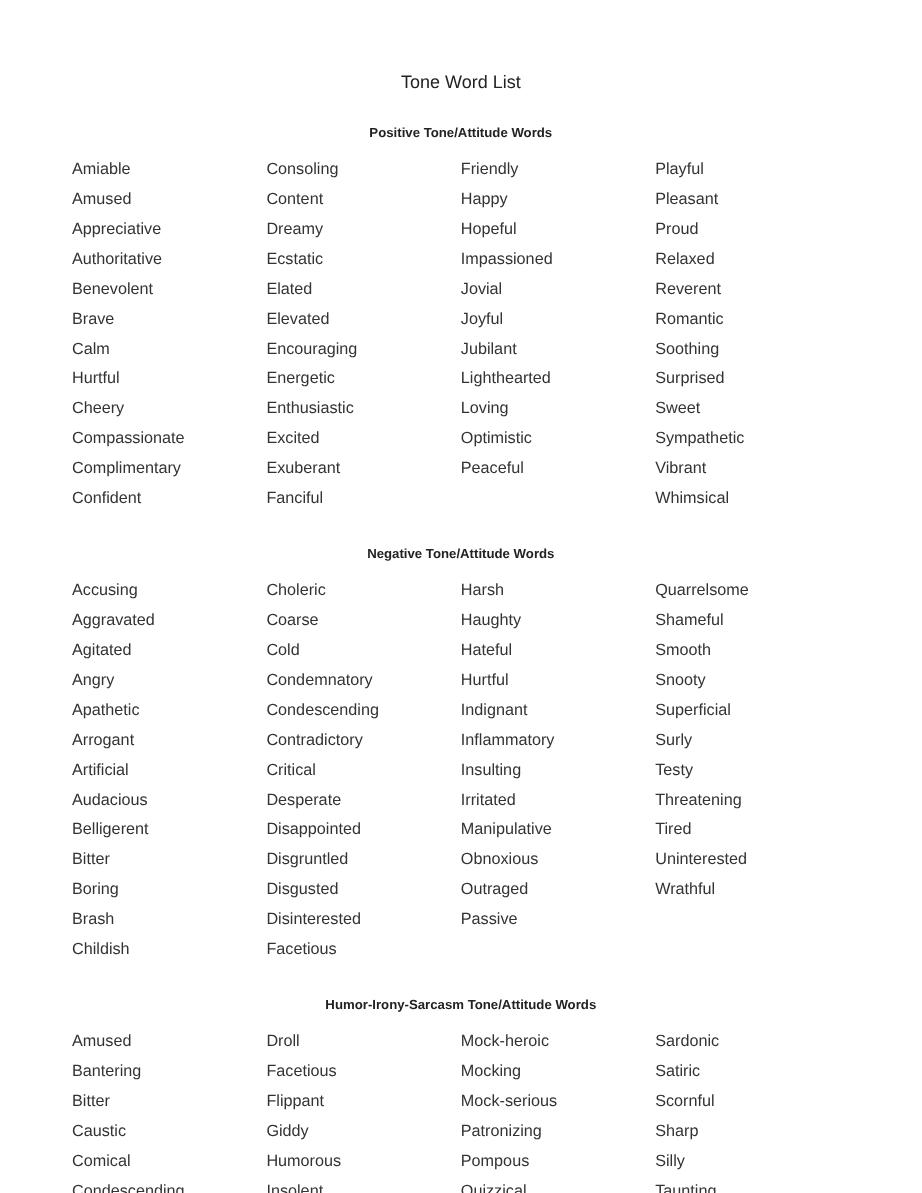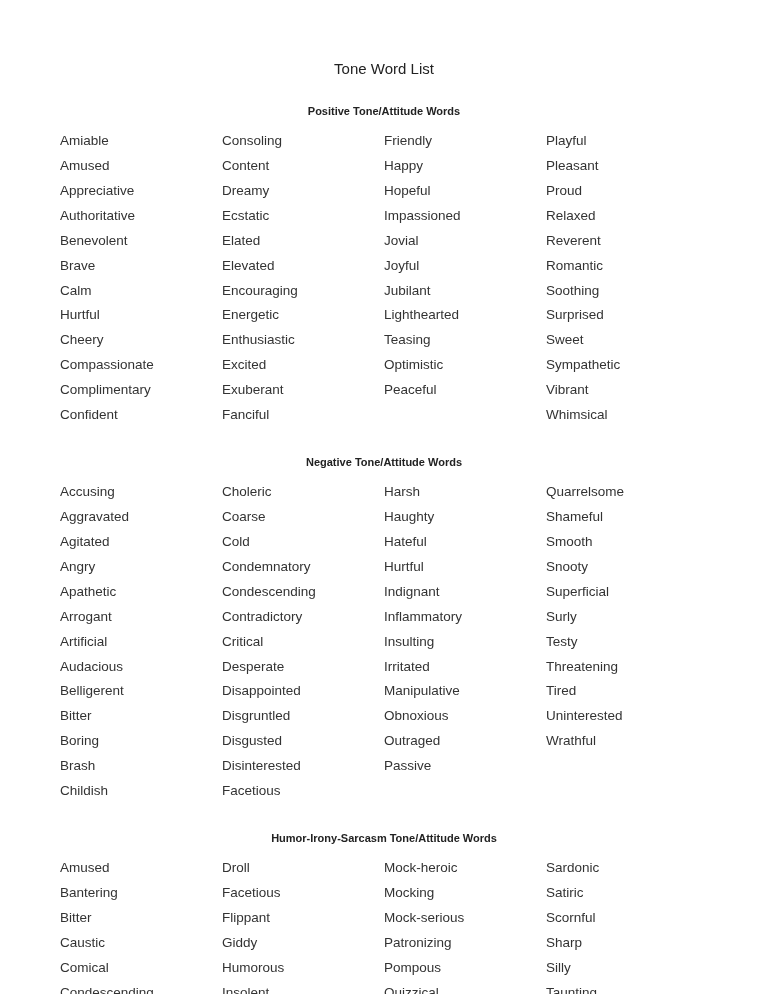--- a/index.html
+++ b/index.html
@@ -94,21 +94,21 @@
         </div>
         <div class="word-column">
           <div class="word-item">Friendly</div>
           <div class="word-item">Happy</div>
           <div class="word-item">Hopeful</div>
           <div class="word-item">Impassioned</div>
           <div class="word-item">Jovial</div>
           <div class="word-item">Joyful</div>
           <div class="word-item">Jubilant</div>
           <div class="word-item">Lighthearted</div>
-          <div class="word-item">Teasing</div>
+          <div class="word-item">Loving</div>
           <div class="word-item">Optimistic</div>
           <div class="word-item">Peaceful</div>
         </div>
         <div class="word-column">
           <div class="word-item">Playful</div>
           <div class="word-item">Pleasant</div>
           <div class="word-item">Proud</div>
           <div class="word-item">Relaxed</div>
           <div class="word-item">Reverent</div>
           <div class="word-item">Romantic</div>

